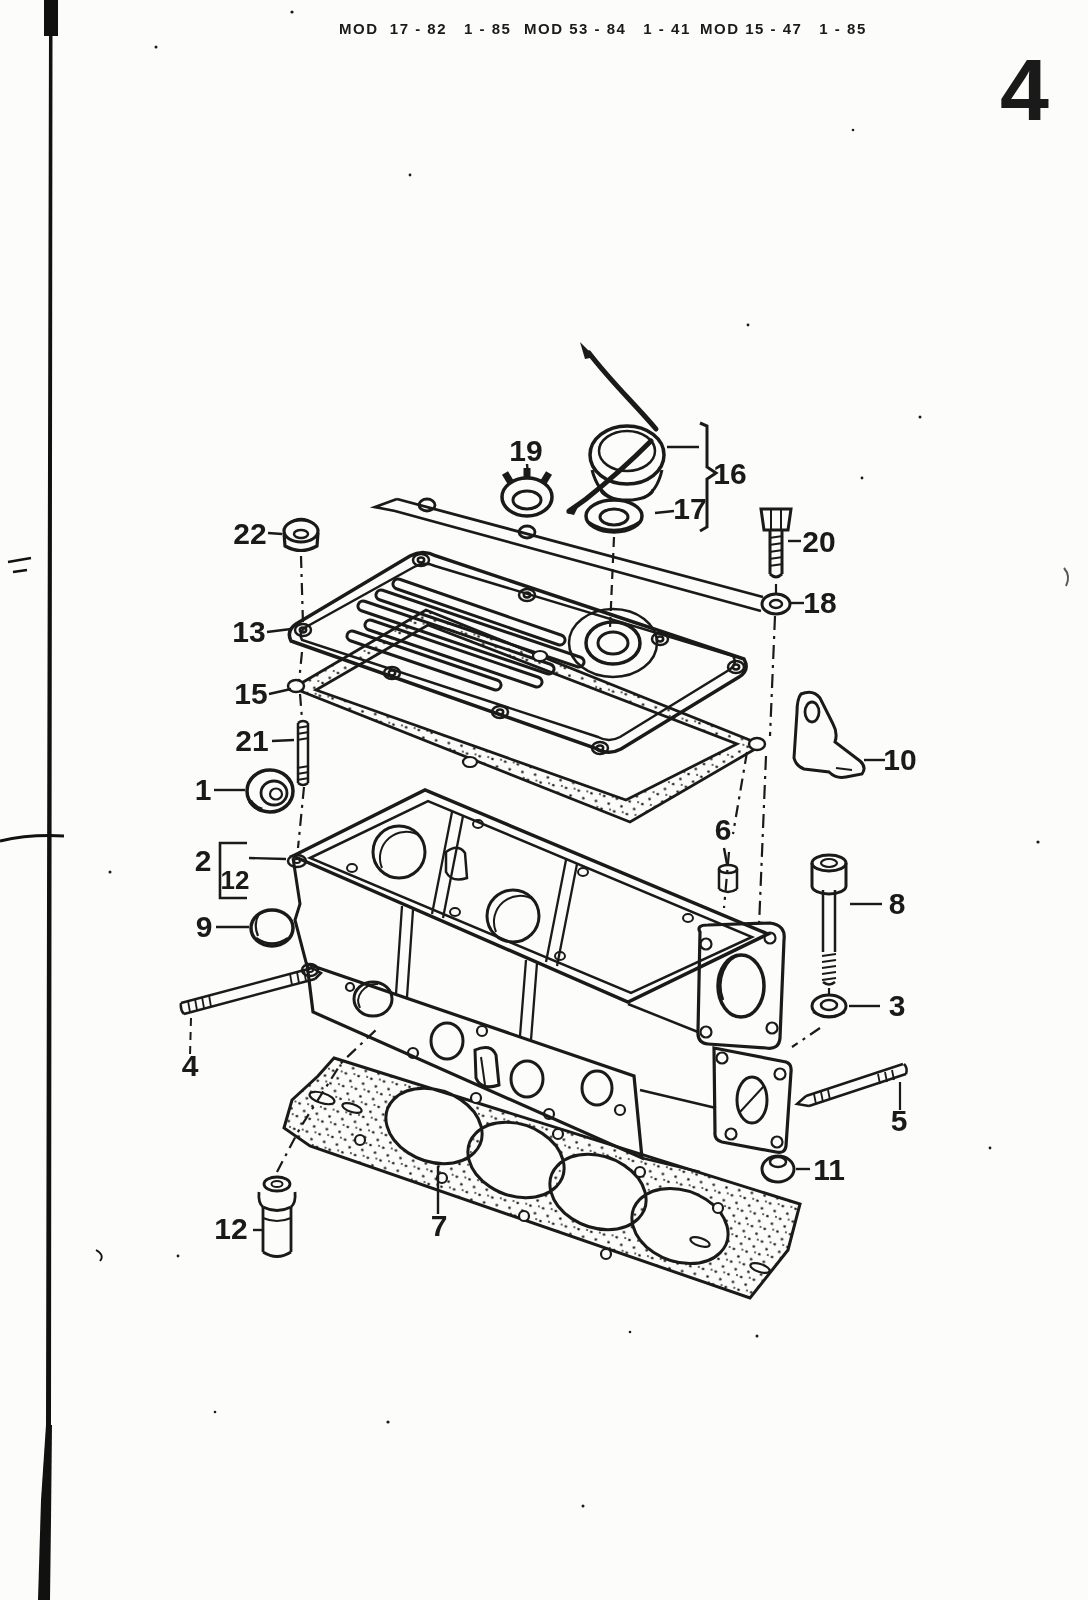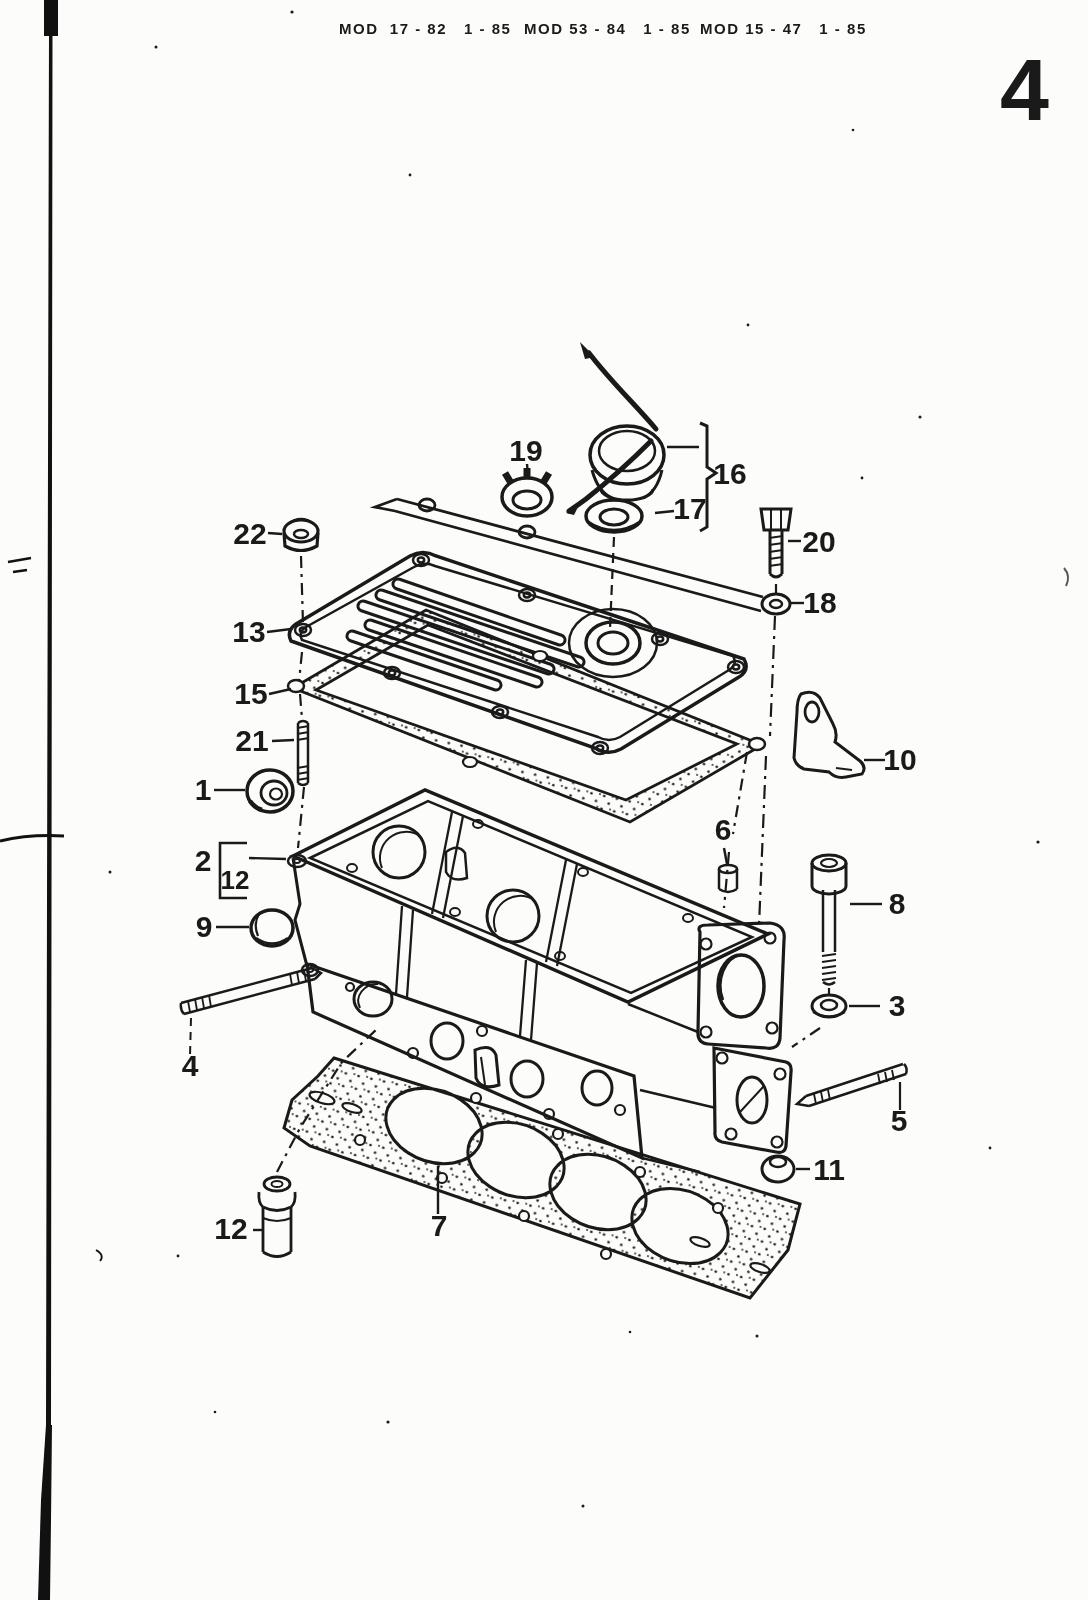--- a/index.html
+++ b/index.html
@@ -27,21 +27,21 @@
   }
   svg.art text.small{font-size:26px;}
 </style>
 </head>
 <body>
 
 <div class="page">
 
   <div class="hdr">
     <span class="m1">MOD  17 - 82   1 - 85</span>
-    <span class="m2">MOD 53 - 84   1 - 85</span>
+    <span class="m2">MOD 53 - 84   1 - 41</span>
     <span class="m3">MOD 15 - 47   1 - 85</span>
   </div>
 
   <div class="pageno">4</div>
 
   <svg class="art" viewBox="0 0 1088 1600">
     <defs>
       <pattern id="stip" width="13" height="13" patternUnits="userSpaceOnUse" patternTransform="rotate(12)">
         <circle cx="2.5" cy="3" r="1.3" fill="#1a1a1a"></circle>
         <circle cx="8.5" cy="9.5" r="1.3" fill="#1a1a1a"></circle>

